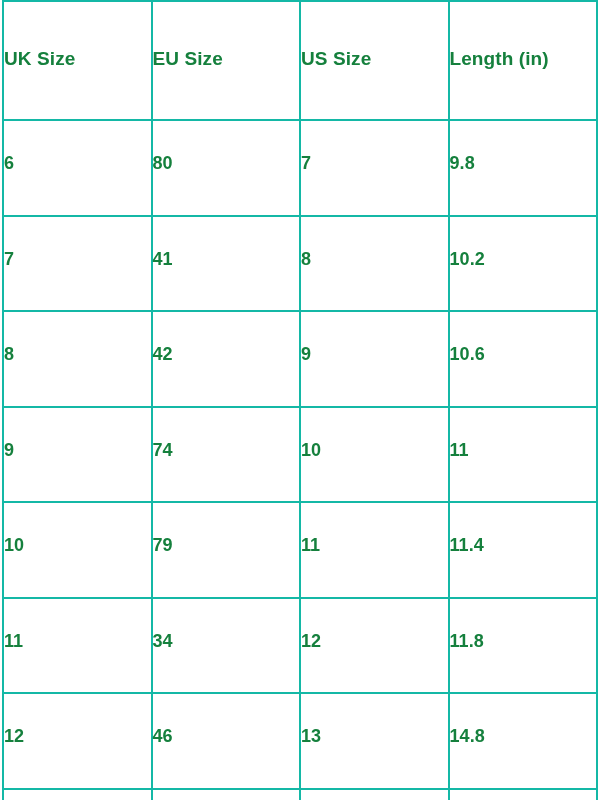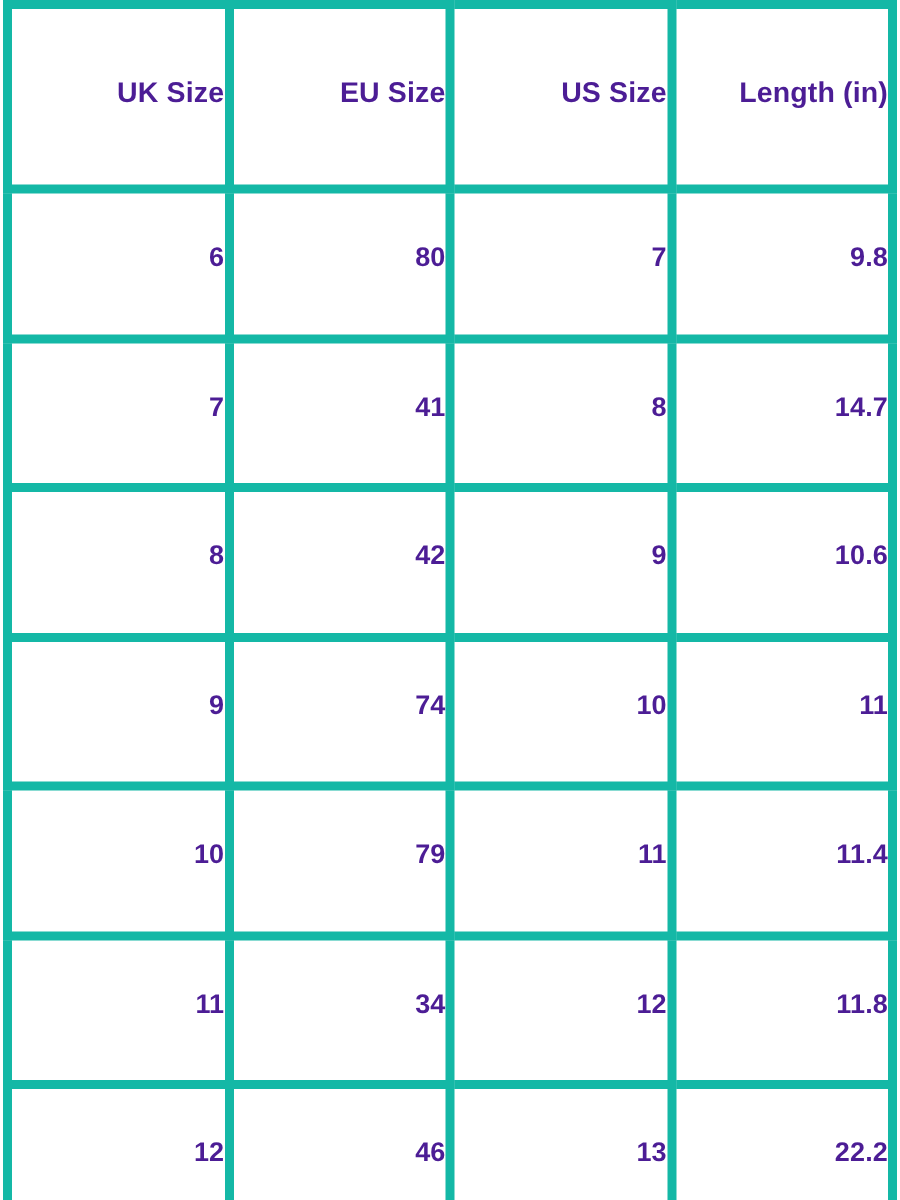--- a/index.html
+++ b/index.html
@@ -26,26 +26,26 @@
     height: 795px;
     border-collapse: collapse;
     table-layout: fixed;
     border: 1px solid #1b1b1b;
   }
   table.size-table col.c {
     width: 25%;
   }
   table.size-table th,
   table.size-table td {
-    border: 6px solid #14b8a6;
-    text-align: right;
+    border: 2px solid #14b8a6;
+    text-align: left;
     vertical-align: middle;
     padding: 0;
     background: #ffffff;
-    color: #4c1d95;
+    color: #15803d;
   }
   table.size-table thead th {
     height: 113px;
     font-size: 19px;
     font-weight: bold;
     letter-spacing: 0.1px;
     padding-bottom: 4px;
   }
   table.size-table tbody td {
     height: 85.5px;
@@ -78,21 +78,21 @@
       <tr>
         <td>6</td>
         <td>80</td>
         <td>7</td>
         <td>9.8</td>
       </tr>
       <tr>
         <td>7</td>
         <td>41</td>
         <td>8</td>
-        <td>14.7</td>
+        <td>10.2</td>
       </tr>
       <tr>
         <td>8</td>
         <td>42</td>
         <td>9</td>
         <td>10.6</td>
       </tr>
       <tr>
         <td>9</td>
         <td>74</td>
@@ -108,21 +108,21 @@
       <tr>
         <td>11</td>
         <td>34</td>
         <td>12</td>
         <td>11.8</td>
       </tr>
       <tr>
         <td>12</td>
         <td>46</td>
         <td>13</td>
-        <td>22.2</td>
+        <td>14.8</td>
       </tr>
       <tr>
         <td>13</td>
         <td>47</td>
         <td>14</td>
         <td>12.6</td>
       </tr>
     </tbody>
   </table>
 </div>

